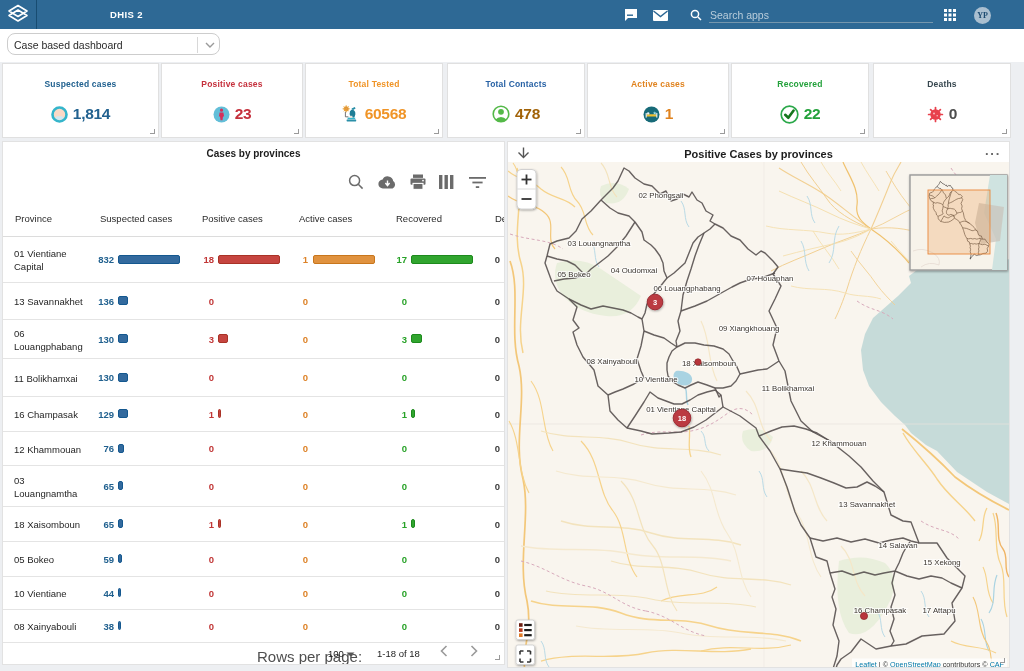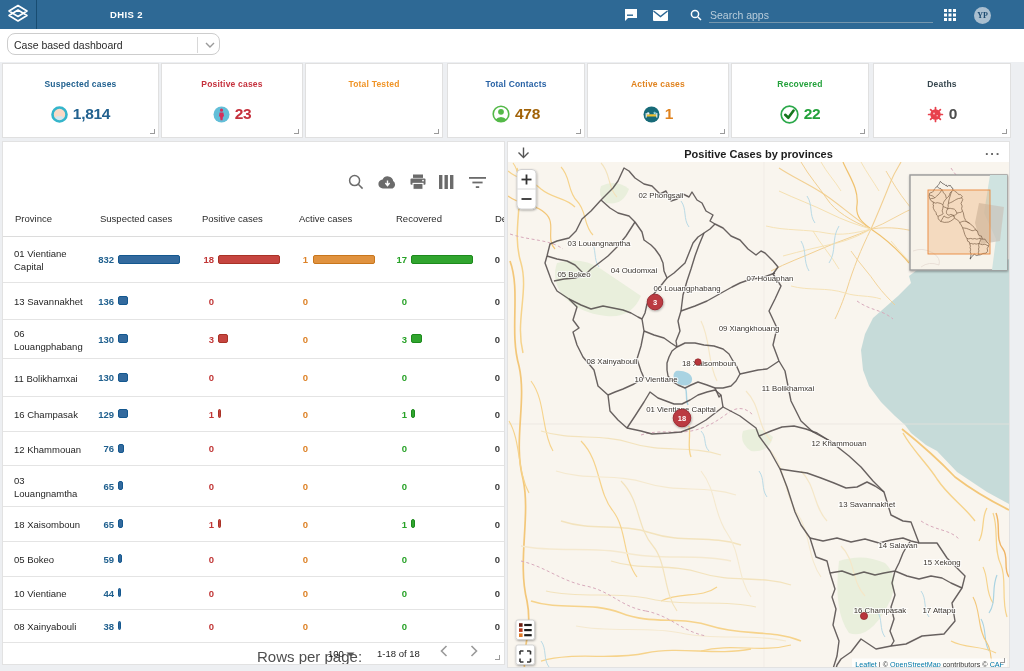--- a/index.html
+++ b/index.html
@@ -107,20 +107,39 @@
           <circle cx="8.5" cy="8.5" r="8" fill="#62bed8"></circle>
           <path d="M8.5 2.6 a1.6 1.6 0 1 1 0 3.2 a1.6 1.6 0 1 1 0-3.2 M6.6 6.4 h3.8 l0.7 4.2 h-1.1 l-0.5 3.6 h-2 l-0.5-3.6 h-1.1 Z" fill="#d6305a"></path>
           <path d="M8.5 0.5 a8 8 0 0 0 -4 14.9 a8 8 0 0 1 4-14.9" fill="#4aa5c4" opacity="0.55"></path>
         </svg>
         <span class="num" style="color:#c5303c;">23</span>
       </div>
 <div class="rsz"></div>
 </div>
 <div class="card" style="left:305px;width:138px;">
 <div class="t" style="color:#f09426;">Total Tested</div>
+<div class="row">
+        <svg width="18" height="18" viewBox="0 0 18 18">
+          <circle cx="4.2" cy="3.8" r="2.6" fill="#e8a33d"></circle>
+          <circle cx="4.2" cy="3.8" r="1.3" fill="#b33e2e"></circle>
+          <g stroke="#e8a33d" stroke-width="0.9">
+            <line x1="4.2" y1="0.2" x2="4.2" y2="7.4"></line>
+            <line x1="0.6" y1="3.8" x2="7.8" y2="3.8"></line>
+            <line x1="1.7" y1="1.3" x2="6.7" y2="6.3"></line>
+            <line x1="6.7" y1="1.3" x2="1.7" y2="6.3"></line>
+          </g>
+          <path d="M9.5 3.5 L12.8 2 L13.6 3.6 L10.8 5.2 Z" fill="#2a8fa8"></path>
+          <path d="M9.8 4.6 q3.8 0.6 3.6 4.6 q-0.2 3 -2.6 3.8 l-0.4-1 q-2.8-0.6 -2.8-3.6 q0-2.9 2.2-3.8" fill="#1d7d96"></path>
+          <rect x="5.6" y="12.6" width="7.6" height="1.6" fill="#35b5cb"></rect>
+          <rect x="4.6" y="14.4" width="9.6" height="2" rx="0.6" fill="#2a8fa8"></rect>
+          <rect x="7.8" y="10.8" width="2.6" height="2" fill="#e8e2d8"></rect>
+          <path d="M3.4 6.8 v5 h3" stroke="#555" stroke-width="0.8" fill="none"></path>
+        </svg>
+        <span class="num" style="color:#f09426;">60568</span>
+      </div>
 <div class="rsz"></div>
 </div>
 <div class="card" style="left:447px;width:138px;">
 <div class="t" style="color:#2862a5;">Total Contacts</div>
 <div class="row">
         <svg width="18" height="18" viewBox="0 0 18 18">
           <circle cx="9" cy="9" r="7.8" fill="none" stroke="#54b948" stroke-width="1.6"></circle>
           <circle cx="9" cy="6.8" r="2.9" fill="#54b948"></circle>
           <path d="M3.6 14.6 a7 7 0 0 1 10.8 0 a7.8 7.8 0 0 1 -10.8 0" fill="#54b948"></path>
         </svg>
@@ -172,20 +191,21 @@
             </g>
           </g>
           <circle cx="7" cy="7.4" r="1" fill="#f9b8bd"></circle>
           <circle cx="10.2" cy="9.8" r="0.8" fill="#f9b8bd"></circle>
         </svg>
         <span class="num" style="color:#4d4d4d;">0</span>
       </div>
 <div class="rsz"></div>
 </div>
   <div id="tablepanel">
+<h3 style="font-weight:bold;">Cases by provinces</h3>
 <svg style="position:absolute;left:345px;top:32px" width="16" height="16" viewBox="0 0 16 16">
         <circle cx="6.6" cy="6.6" r="5" fill="none" stroke="#6b6b6b" stroke-width="1.5"></circle>
         <line x1="10.3" y1="10.3" x2="14.6" y2="14.6" stroke="#6b6b6b" stroke-width="1.5"></line>
       </svg>
 <svg style="position:absolute;left:375px;top:34px" width="19" height="13" viewBox="0 0 19 13">
         <path fill="#6b6b6b" d="M15.2 5.1 A5.6 5.6 0 0 0 4.6 3.6 A4.4 4.4 0 0 0 5 12.4 h9.6 a4.2 4.2 0 0 0 0.6-7.3 Z"></path>
         <path d="M9.5 4.5 v4 M7.4 7 l2.1 2.6 L11.6 7" stroke="#fff" stroke-width="1.4" fill="none"></path>
       </svg>
 <svg style="position:absolute;left:407px;top:32px" width="16" height="16" viewBox="0 0 16 16">
         <g fill="#6b6b6b">

